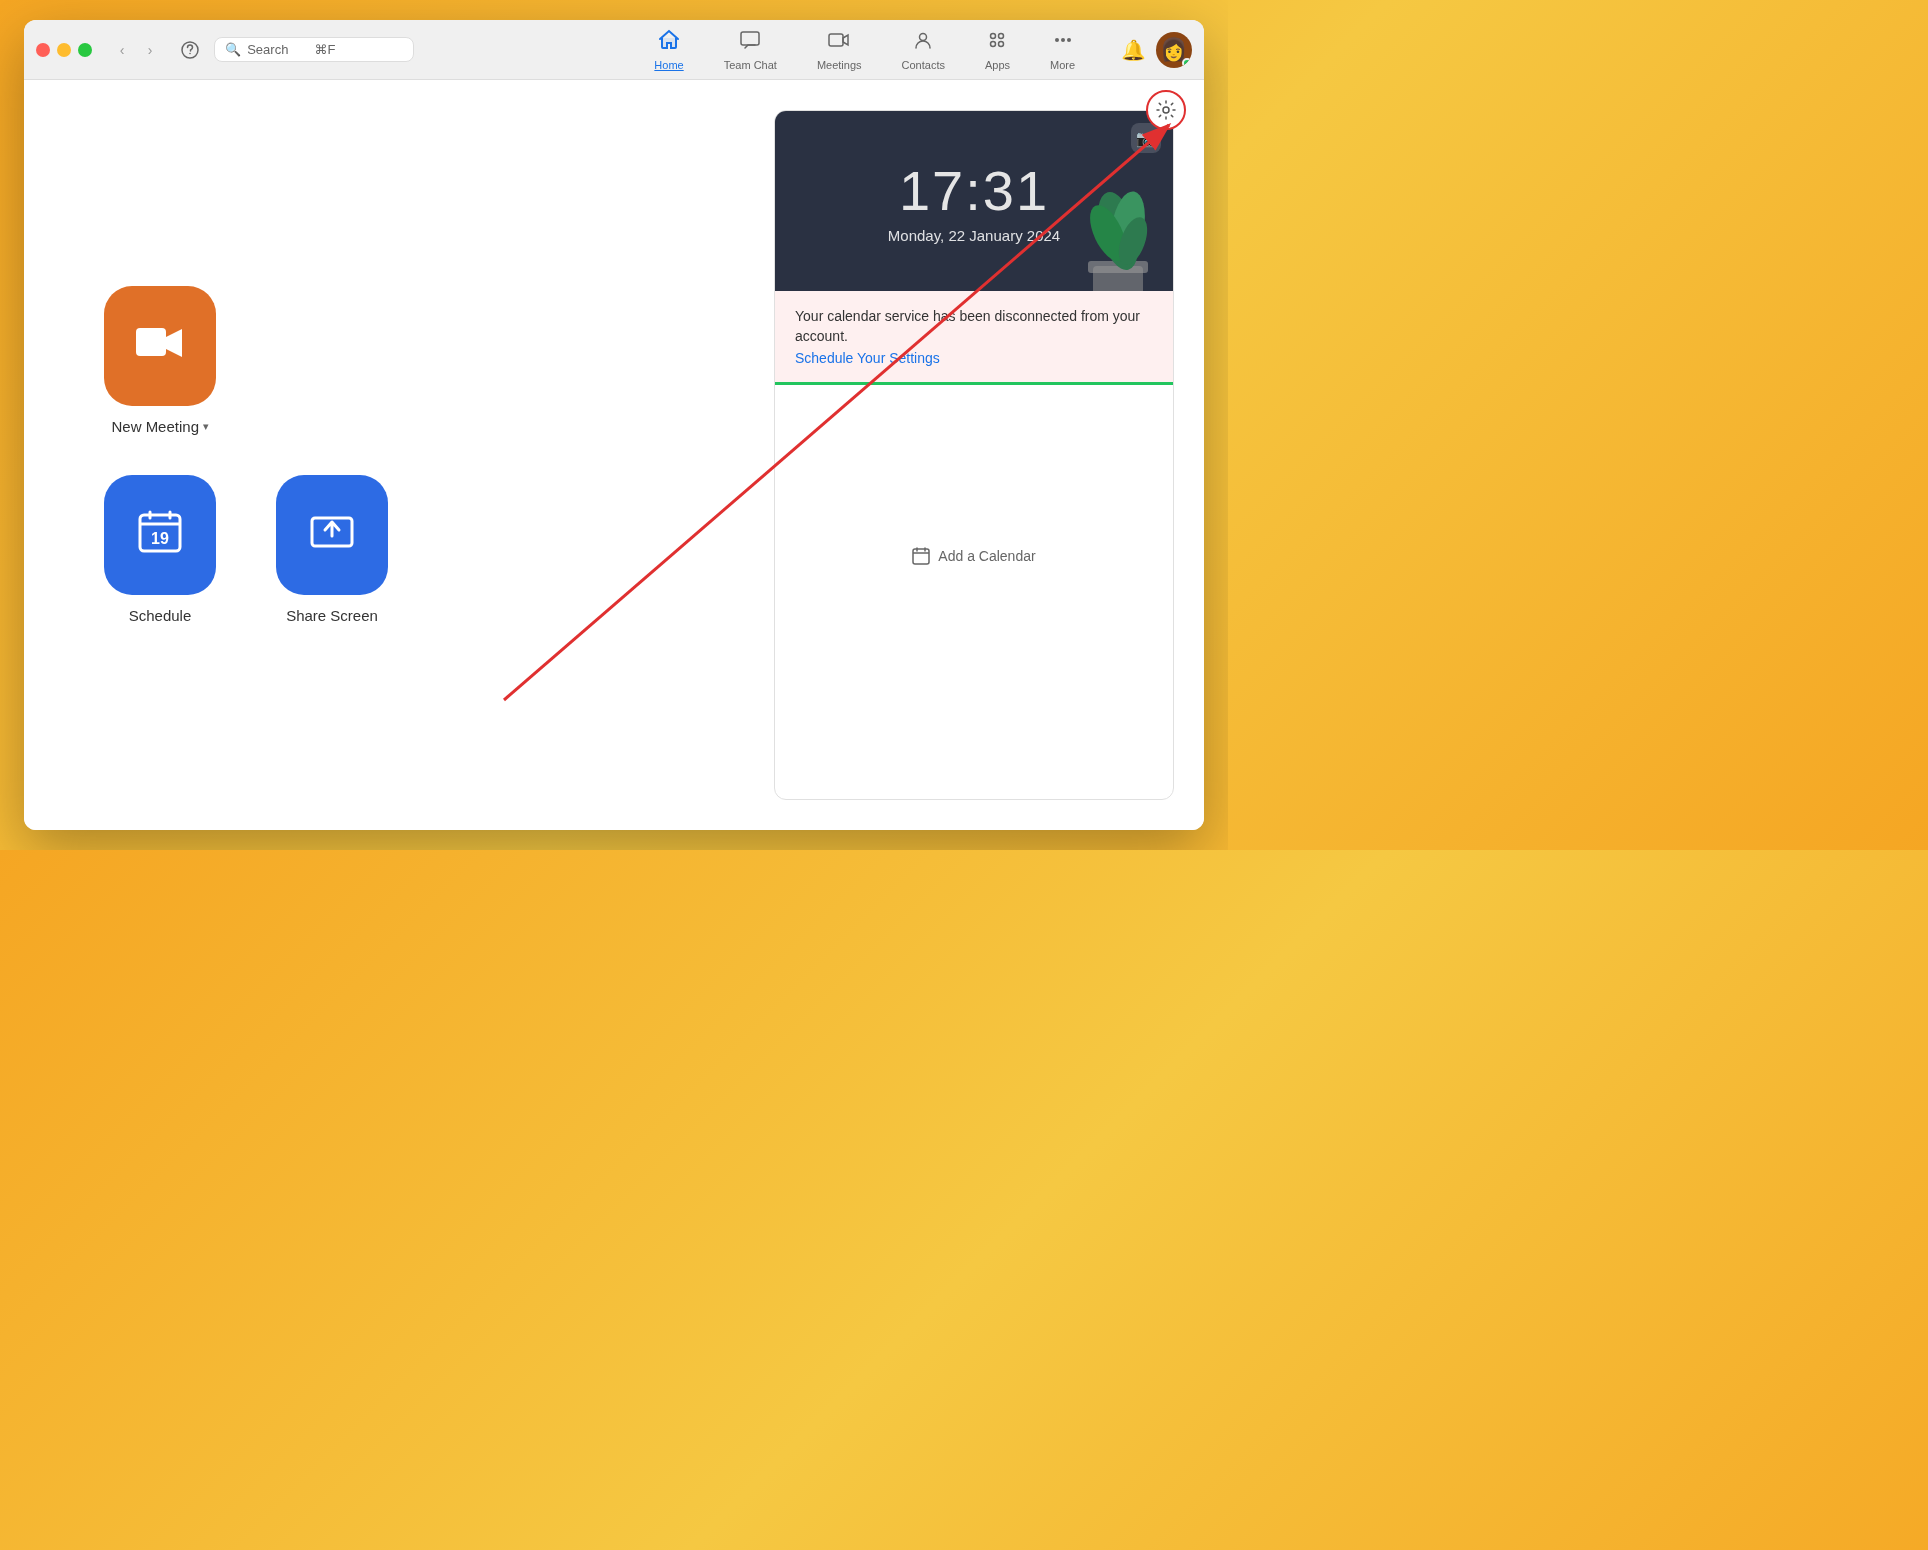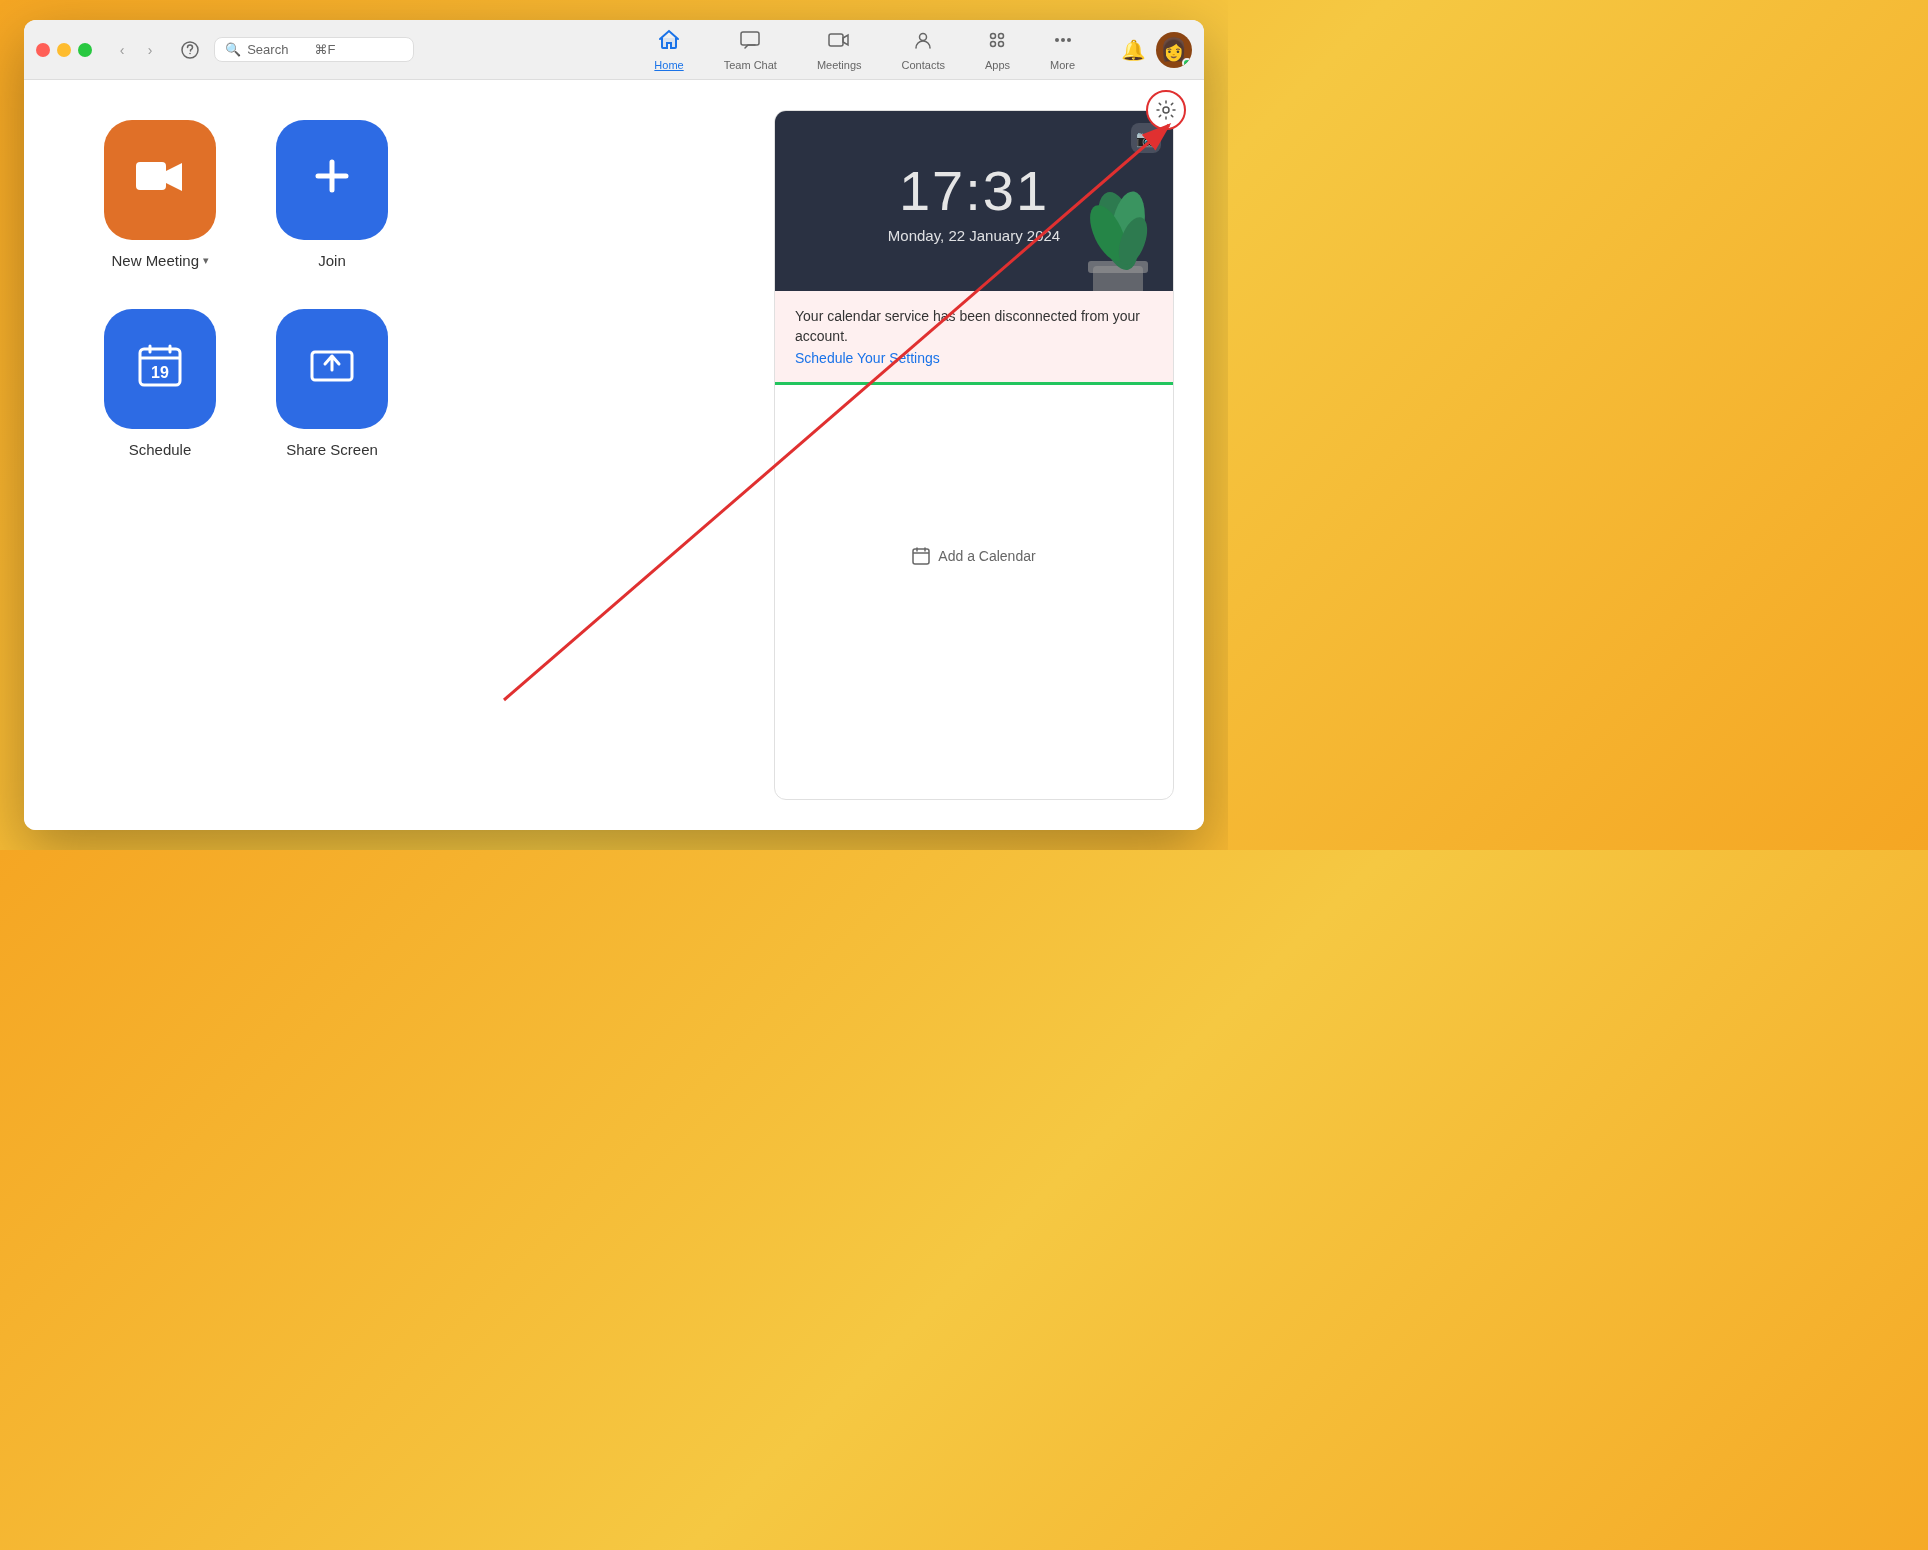--- a/index.html
+++ b/index.html
@@ -186,21 +186,21 @@
       flex: 1;
       background: white;
       overflow: hidden;
     }
 
     
     .left-panel {
       flex: 1;
       display: flex;
       flex-direction: column;
-      justify-content: flex-start;
+      justify-content: center;
       align-items: flex-start;
       padding: 40px 80px;
       gap: 40px;
     }
 
     .action-grid {
       display: flex;
       flex-direction: column;
       gap: 40px;
     }
@@ -515,32 +515,20 @@
                     <path d="M31 14l16-8v28l-16-8V14z" fill="white"></path>
                   </svg>
                 </span>
               </div>
               <div class="action-label">
                 <span>New Meeting</span>
                 <span class="chevron-down">▾</span>
               </div>
             </div>
 
-            <div class="action-item">
-              <div class="action-btn blue">
-                <span class="action-icon">
-                  <svg width="44" height="44" viewBox="0 0 44 44" fill="none">
-                    <path d="M22 8v28M8 22h28" stroke="white" stroke-width="5" stroke-linecap="round"></path>
-                  </svg>
-                </span>
-              </div>
-              <div class="action-label">
-                <span>Join</span>
-              </div>
-            </div>
           </div>
 
           <div class="action-row">
             <div class="action-item">
               <div class="action-btn blue">
                 <span class="action-icon">
                   <svg width="46" height="46" viewBox="0 0 46 46" fill="none">
                     <rect x="3" y="7" width="40" height="36" rx="4" stroke="white" stroke-width="3" fill="none"></rect>
                     <path d="M3 16h40" stroke="white" stroke-width="3"></path>
                     <path d="M13 4v6M33 4v6" stroke="white" stroke-width="3" stroke-linecap="round"></path>

